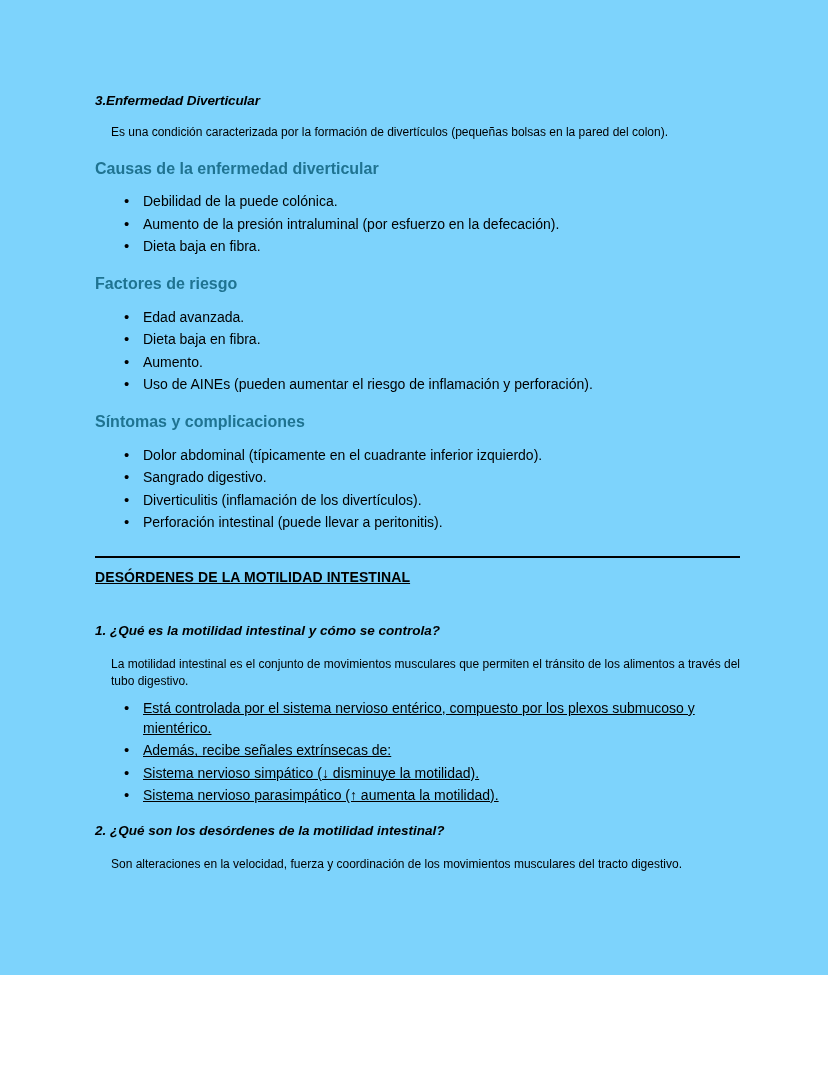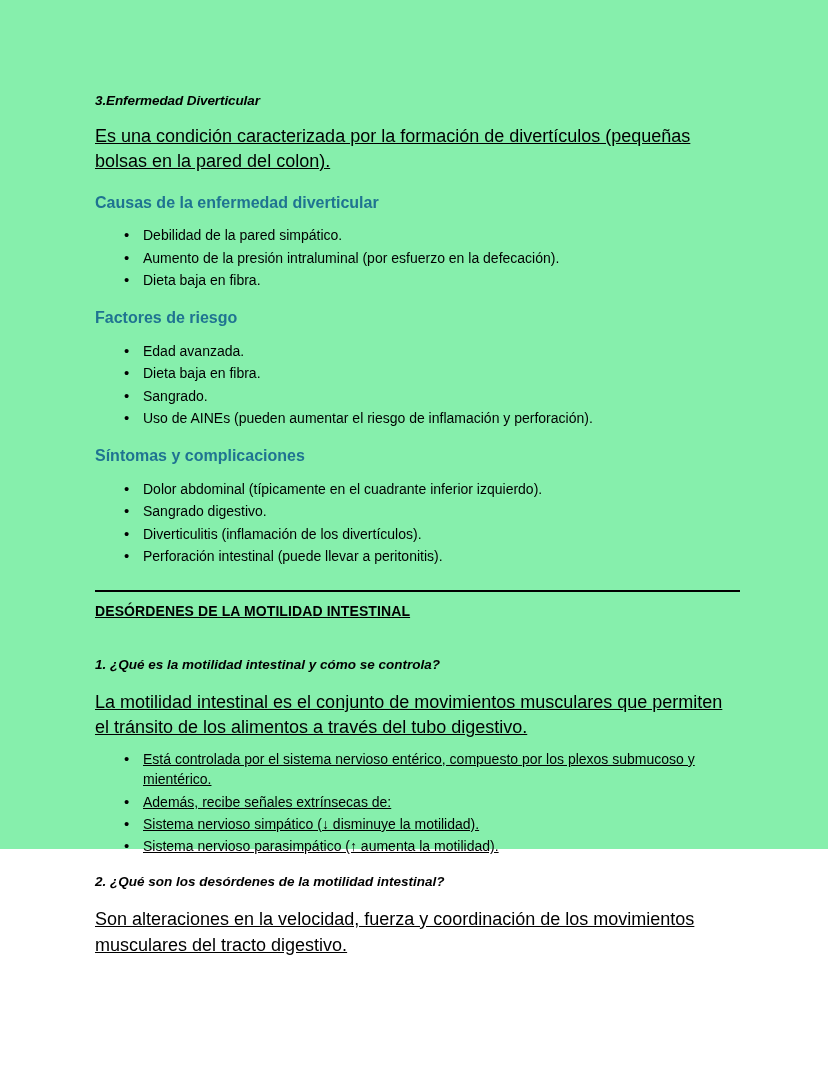--- a/index.html
+++ b/index.html
@@ -10,42 +10,41 @@
   body {
     width: 828px;
     height: 1071px;
     font-family: "Liberation Sans", sans-serif;
     color: #000000;
     -webkit-font-smoothing: antialiased;
   }
   .page {
     position: relative;
     width: 828px;
-    height: 849px;
+    height: 975px;
     box-sizing: border-box;
     padding: 92px 88px 0 95px;
-    background: #86efac;
+    background: #7dd3fc;
   }
   .doc {
     width: 645px;
   }
   
   .h-bold-italic {
     font-size: 13.5px;
     font-weight: bold;
     font-style: italic;
     line-height: 1.3;
     margin: 0 0 14px 0;
     letter-spacing: -0.1px;
   }
   .para {
-    font-size: 18px;
+    font-size: 12px;
     line-height: 1.42;
-    margin: 0 0 18px 0;
-    text-decoration: underline;
+    margin: 0 0 18px 16px;
   }
   .para.tight {
     margin-bottom: 8px;
   }
   .h-blue {
     font-size: 16px;
     font-weight: bold;
     color: #1f7391;
     line-height: 1.3;
     margin: 0 0 12px 0;
@@ -102,31 +101,31 @@
 <div class="page">
   <div class="doc">
 
     <h2 class="h-bold-italic">3.Enfermedad Diverticular</h2>
 
     <p class="para">Es una condición caracterizada por la formación de divertículos (pequeñas bolsas en la pared del colon).</p>
 
     <h3 class="h-blue">Causas de la enfermedad diverticular</h3>
 
     <ul class="bullets">
-      <li>Debilidad de la pared simpático.</li>
+      <li>Debilidad de la puede colónica.</li>
       <li>Aumento de la presión intraluminal (por esfuerzo en la defecación).</li>
       <li>Dieta baja en fibra.</li>
     </ul>
 
     <h3 class="h-blue">Factores de riesgo</h3>
 
     <ul class="bullets">
       <li>Edad avanzada.</li>
       <li>Dieta baja en fibra.</li>
-      <li>Sangrado.</li>
+      <li>Aumento.</li>
       <li>Uso de AINEs (pueden aumentar el riesgo de inflamación y perforación).</li>
     </ul>
 
     <h3 class="h-blue">Síntomas y complicaciones</h3>
 
     <ul class="bullets">
       <li>Dolor abdominal (típicamente en el cuadrante inferior izquierdo).</li>
       <li>Sangrado digestivo.</li>
       <li>Diverticulitis (inflamación de los divertículos).</li>
       <li>Perforación intestinal (puede llevar a peritonitis).</li>

